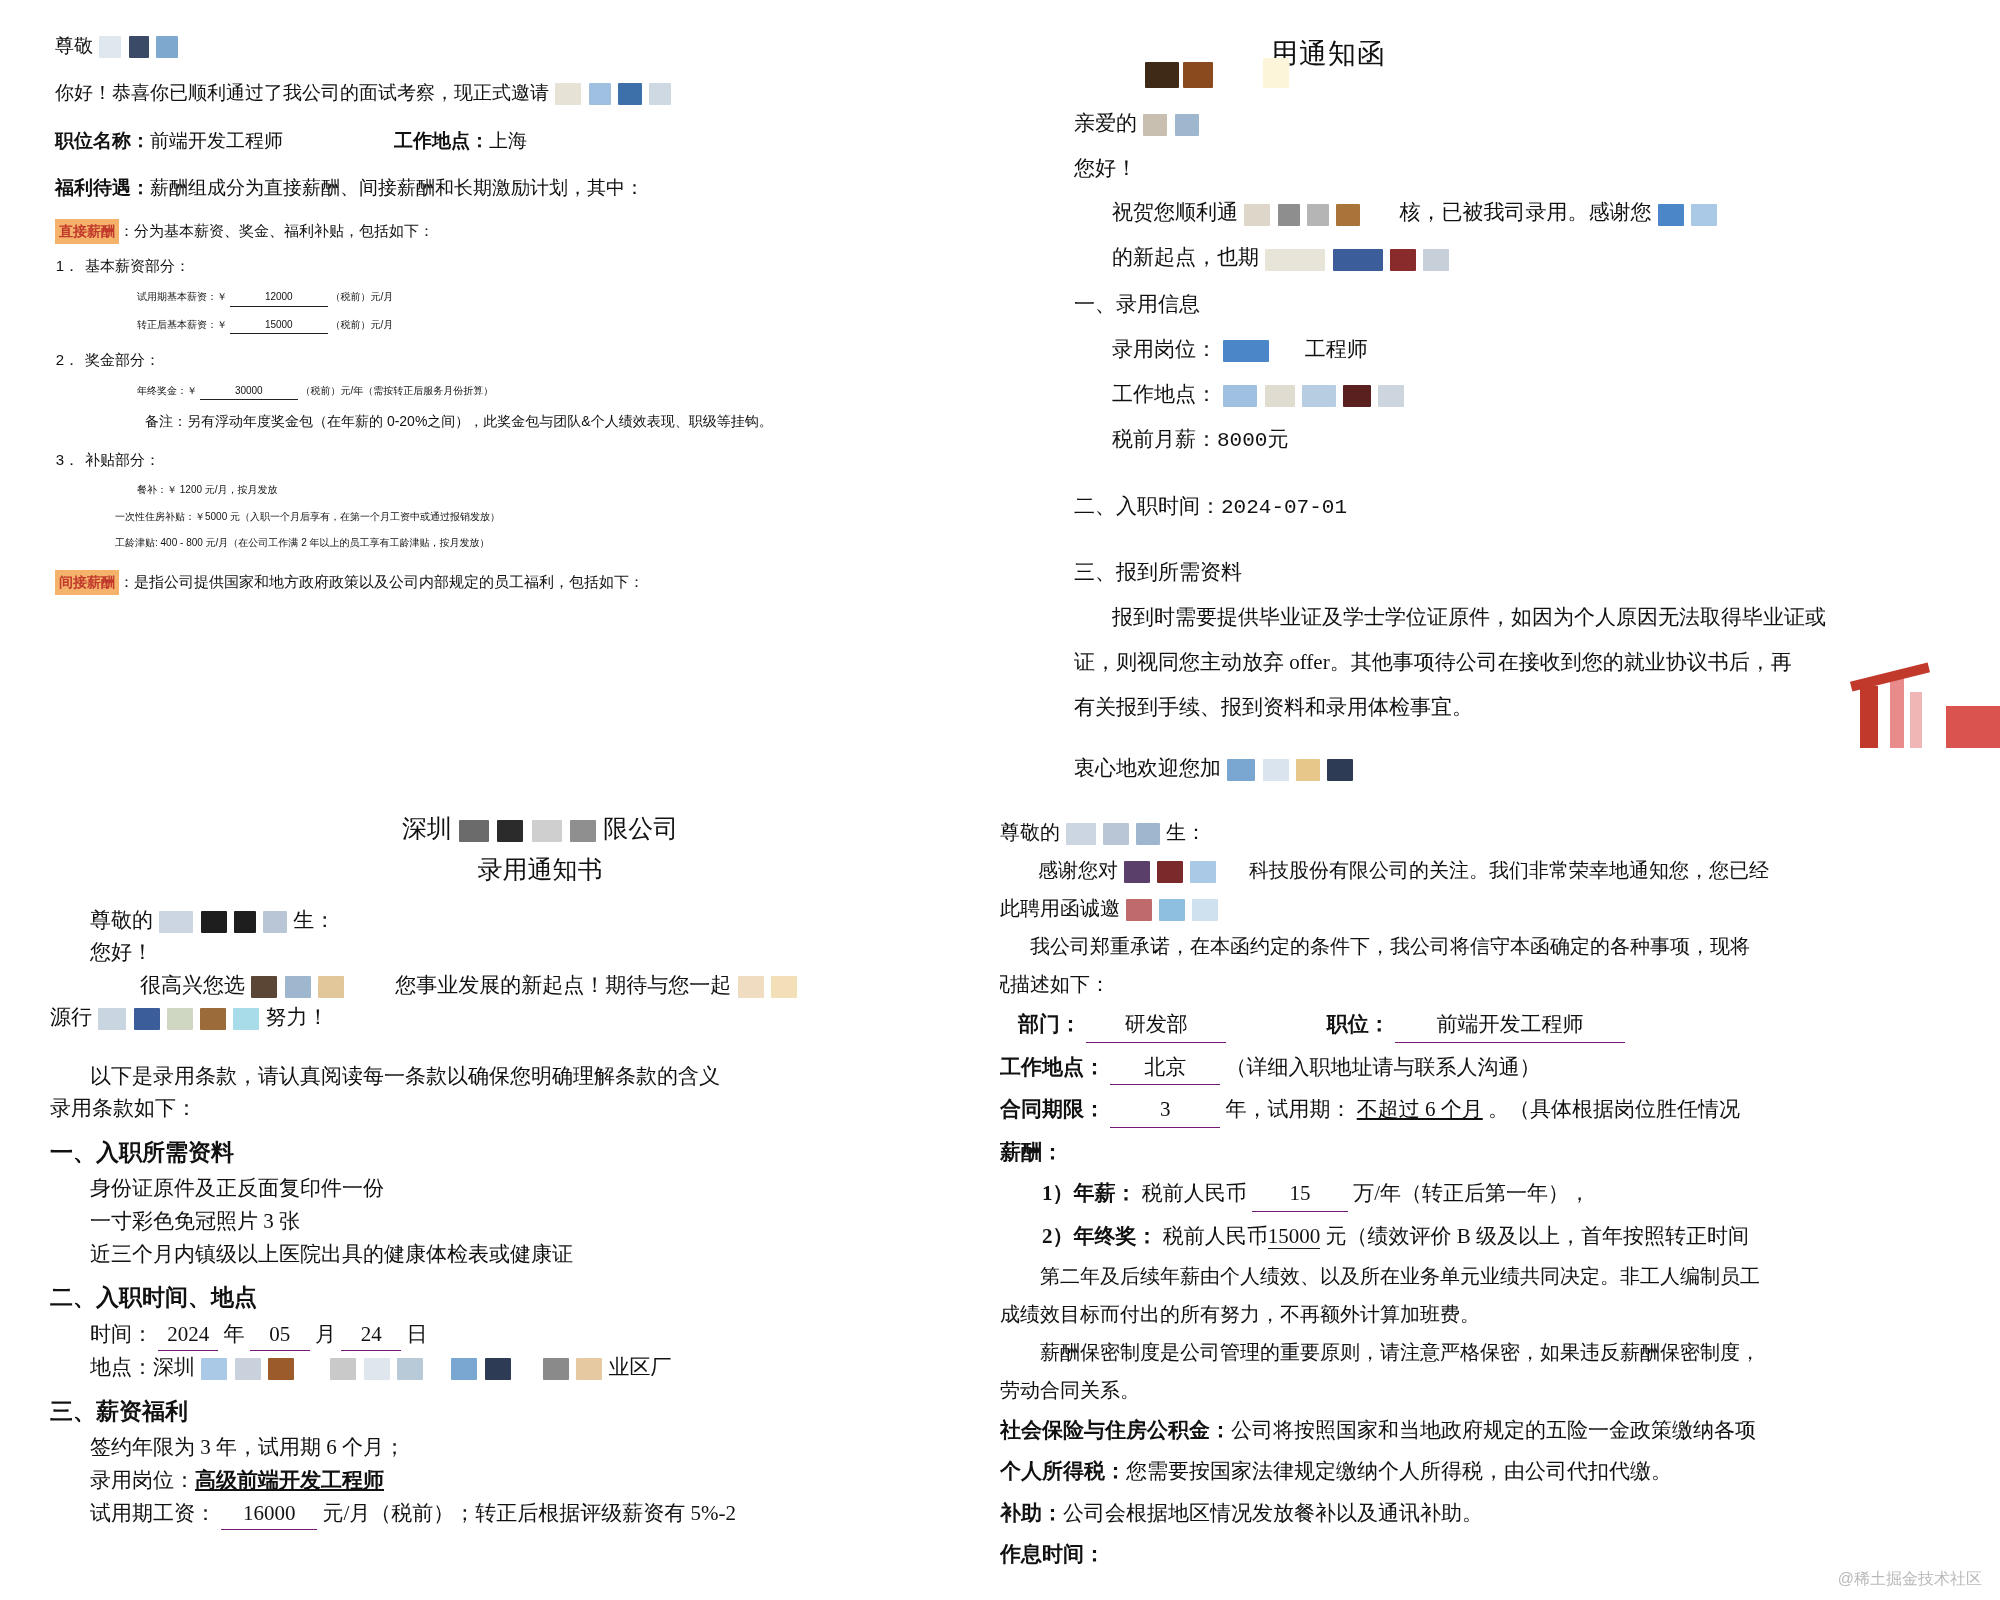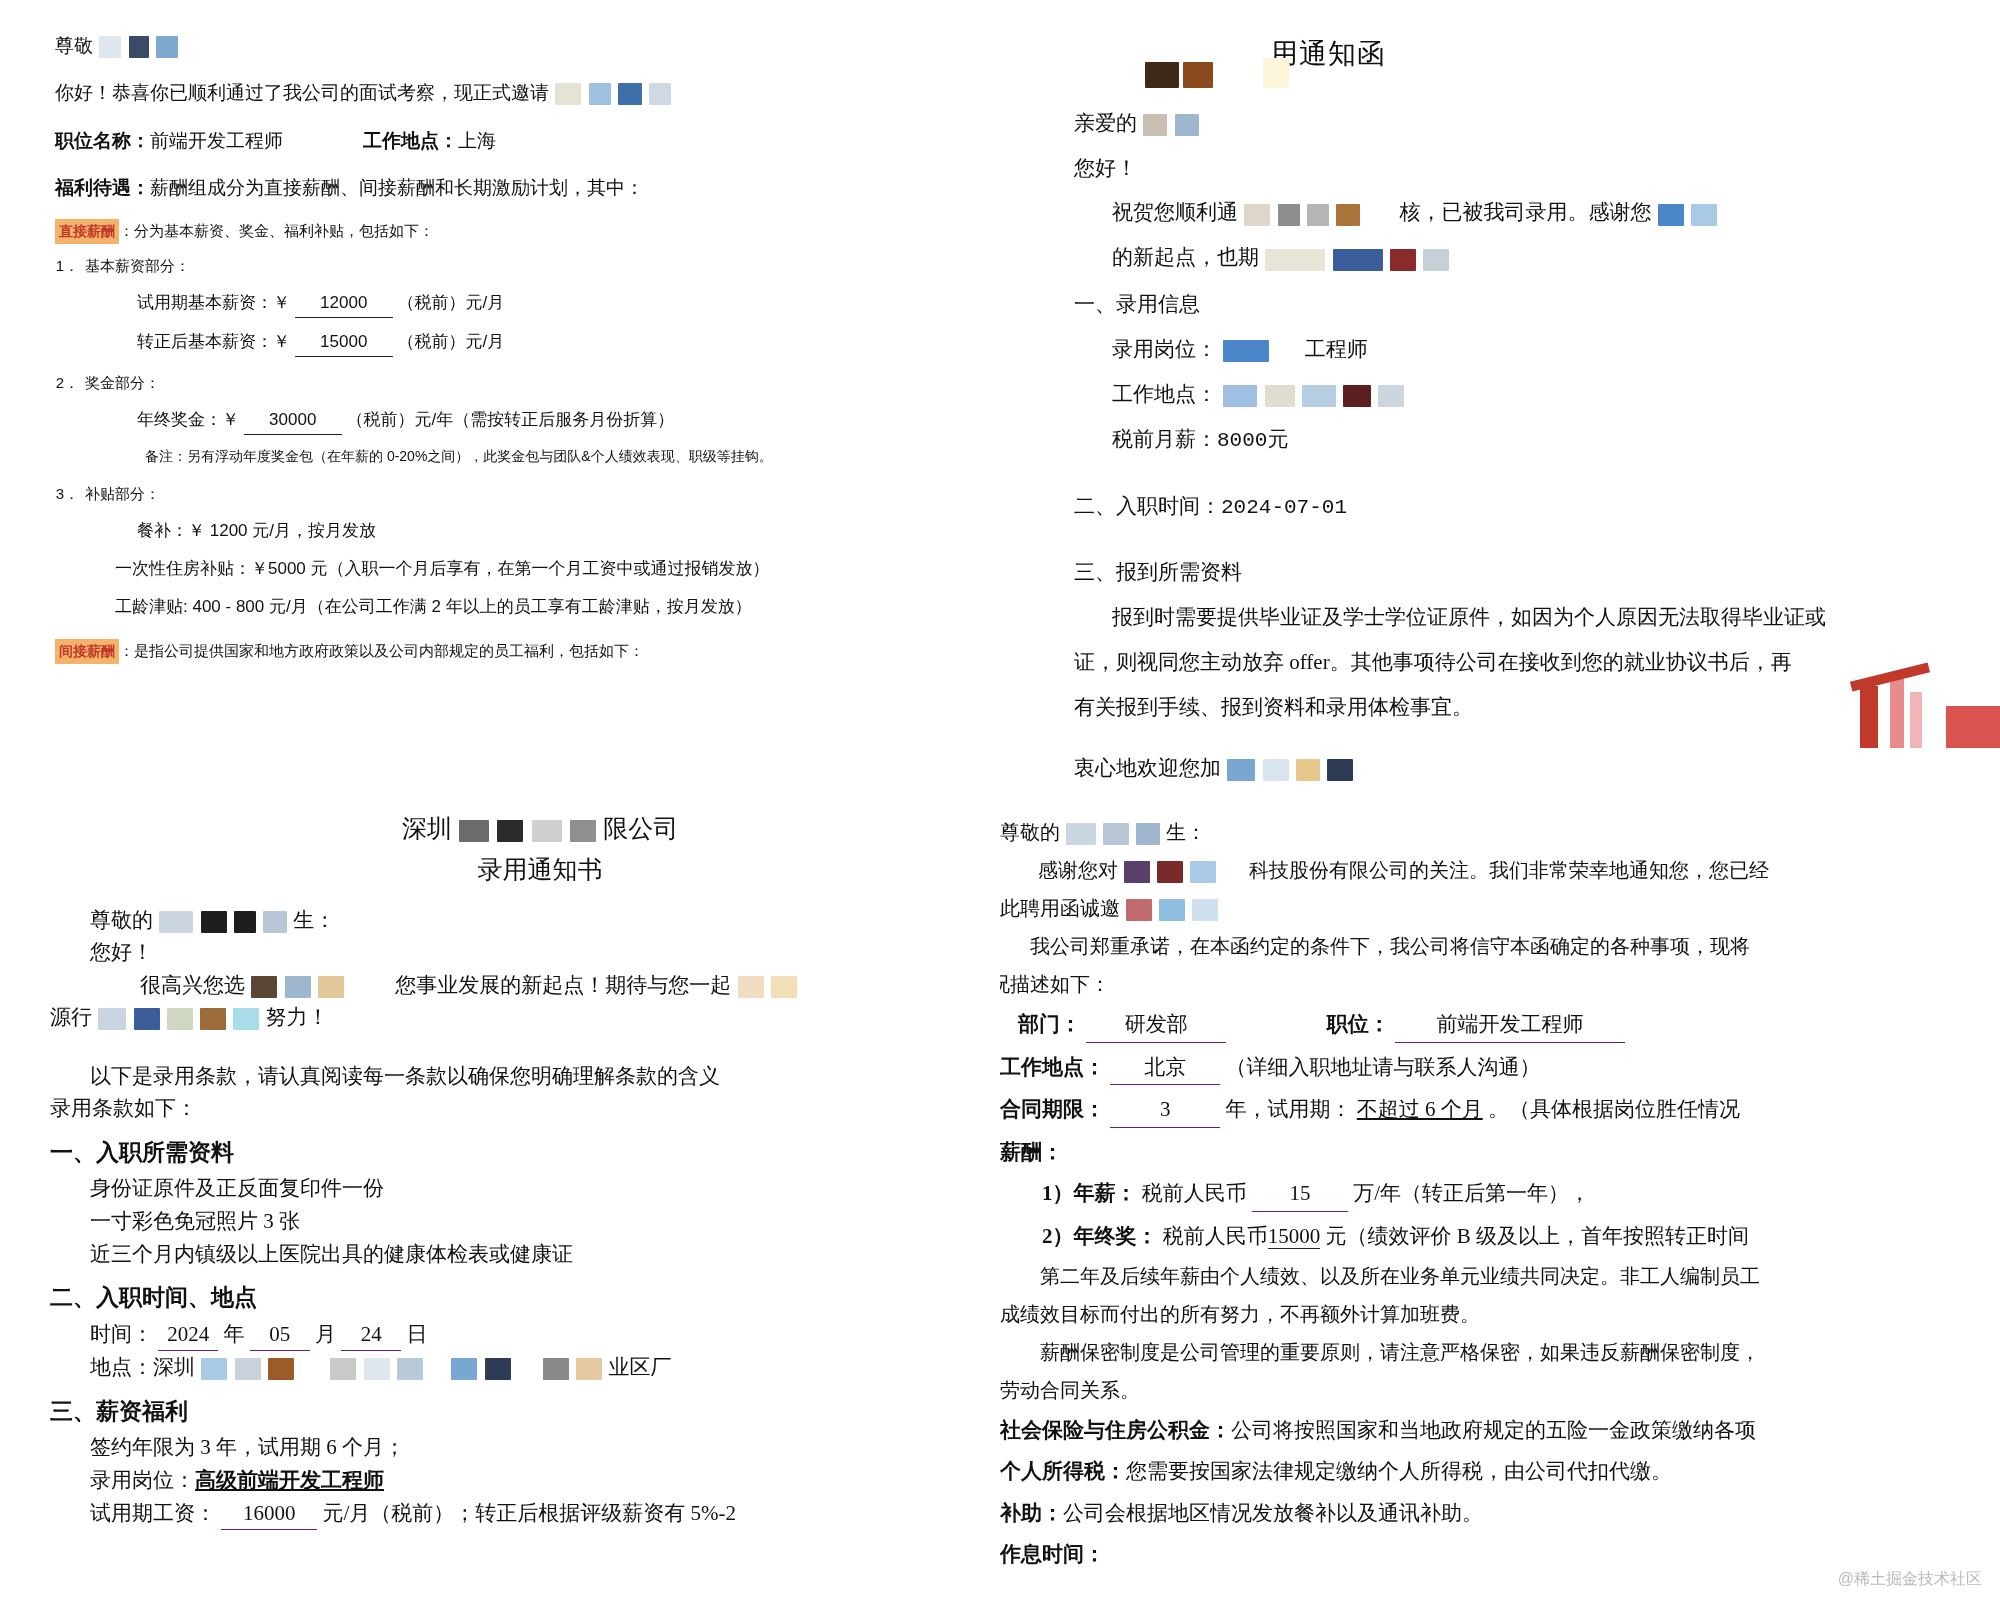--- a/index.html
+++ b/index.html
@@ -12,28 +12,28 @@
   .q-bl{left:0;top:790px;width:1000px;height:810px;}
   .q-br{left:1000px;top:790px;width:1000px;height:810px;}
 
   
   .redact{display:inline-block;vertical-align:middle;height:22px;margin:0 1px;border-radius:1px;}
 
   
   .tl{position:absolute;left:55px;top:30px;width:920px;font-size:19px;line-height:1.65;}
   .tl .ln{margin-bottom:16px;}
   .tl b{font-weight:bold;}
-  .tl .row2{display:flex;gap:80px;}
+  .tl .row2{display:flex;gap:111px;}
   .tag{display:inline-block;background:#f5b26b;color:#c0392b;font-size:14px;font-weight:bold;padding:1px 4px;}
   .tl .sub{font-size:15px;margin-top:14px;}
   .tl ol{margin:10px 0 0 30px;padding:0;}
   .tl ol>li{font-size:15px;margin-bottom:6px;list-style:none;counter-increment:it;position:relative;}
   .tl ol{counter-reset:it;}
   .tl ol>li:before{content:counter(it) "．";position:absolute;left:-46px;width:40px;text-align:right;}
-  .tl .ind1{margin-left:52px;font-size:17px;margin-top:10px;}
+  .tl .ind1{margin-left:52px;font-size:10px;margin-top:10px;}
   .tl .ind2{margin-left:30px;font-size:14px;margin-top:10px;}
   .blank{display:inline-block;min-width:98px;border-bottom:1px solid #222;text-align:center;}
 
   
   .tr{position:absolute;left:40px;top:24px;width:980px;font-size:21px;line-height:1.85;font-family:"Liberation Serif","DejaVu Serif",serif;}
   .tr .title{font-size:28px;margin-left:230px;letter-spacing:1px;}
   .tr .p{margin-top:6px;}
   .tr .ind{margin-left:34px;}
   .tr .ind2{margin-left:72px;}
   .tr .mono{font-family:"Liberation Mono","DejaVu Sans Mono",monospace;}

